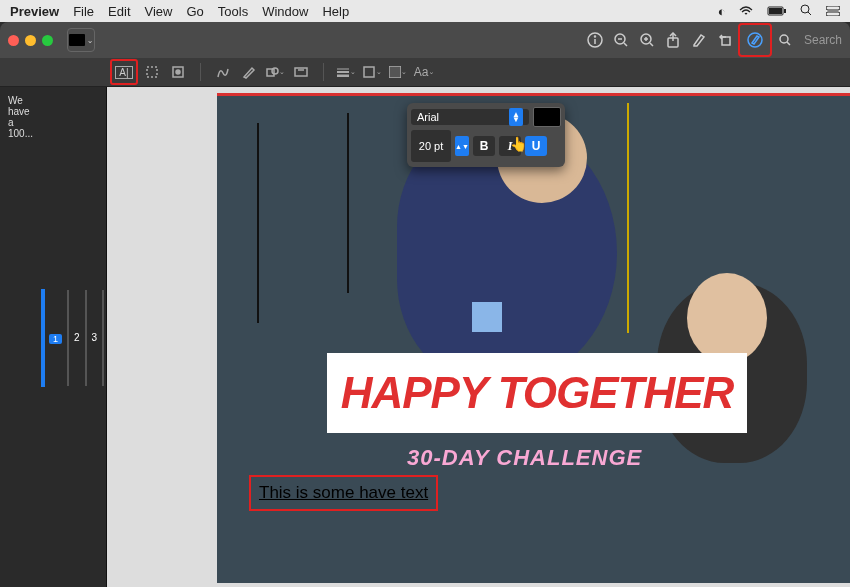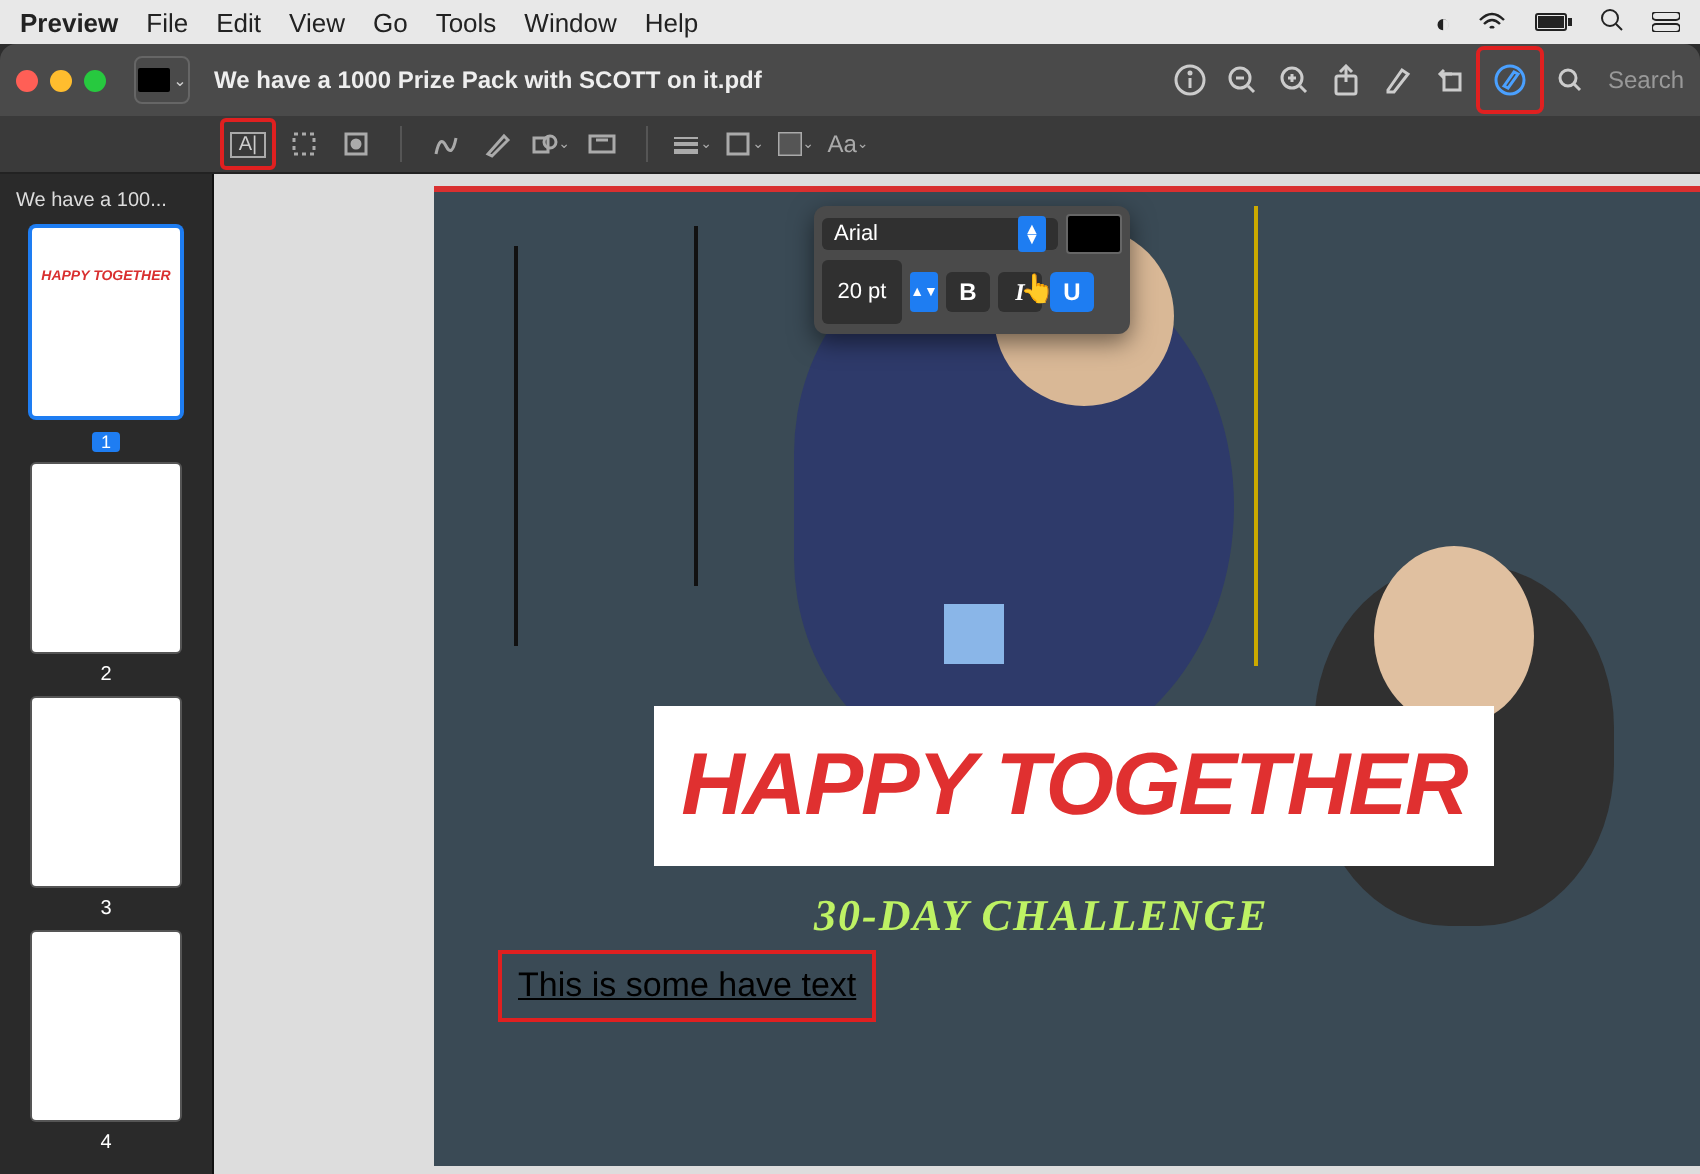--- a/index.html
+++ b/index.html
@@ -20,32 +20,32 @@
 .titlebar .tool{width:26px;height:26px;display:flex;align-items:center;justify-content:center;color:#ccc;font-size:13px}
 .titlebar .tool svg{stroke:#ccc;fill:none;stroke-width:1.5}
 .titlebar .highlight-red{border:2px solid #e02020;border-radius:4px;padding:2px}
 .titlebar .search{margin-left:6px;color:#999;font-size:12px}
 .markup-bar{height:28px;background:#3a3a3a;display:flex;align-items:center;padding-left:110px;gap:2px;border-bottom:1px solid #222}
 .markup-bar .mtool{width:24px;height:22px;display:flex;align-items:center;justify-content:center;color:#aaa;font-size:12px}
 .markup-bar .mtool svg{stroke:#aaa;fill:none;stroke-width:1.5}
 .markup-bar .mtool.highlight-red{border:2px solid #e02020;border-radius:3px}
 .markup-bar .divider{width:1px;height:18px;background:#555;margin:0 8px}
 .content{display:flex;height:calc(100% - 64px)}
-.thumbs{width:98px;background:#2a2a2a;padding:6px 4px;display:flex;flex-direction:column;align-items:center;gap:6px;border-right:1px solid #111}
+.thumbs{width:98px;background:#2a2a2a;padding:6px 4px;display:flex;flex-direction:row;align-items:center;gap:6px;border-right:1px solid #111}
 .sec-title{font-size:10px;color:#ddd;align-self:flex-start;padding:2px 4px}
 .thumb{width:74px;height:94px;background:#fff;border-radius:2px;box-shadow:0 0 0 1px #555;position:relative;overflow:hidden}
 .thumb.selected{box-shadow:0 0 0 2px #1e7df2}
 .thumb-num{font-size:10px;color:#fff;text-align:center}
 .pagenum-badge{display:inline-block;background:#1e7df2;color:#fff;font-size:9px;padding:0 4px;border-radius:2px;margin-top:2px}
 .canvas{flex:1;background:#ddd;position:relative;overflow:hidden}
 .doc-page{position:absolute;left:110px;top:6px;width:640px;height:490px;background:#3a4a55;overflow:hidden}
 .doc-page .redstripe{position:absolute;top:0;left:0;right:0;height:3px;background:#d93030}
 .happy-box{position:absolute;left:110px;top:260px;width:420px;height:80px;background:#fff;display:flex;align-items:center;justify-content:center}
 .happy-text{font-family:Arial,sans-serif;font-weight:800;font-style:italic;font-size:44px;color:#e03030;letter-spacing:-1px}
-.sub-challenge{position:absolute;left:190px;top:352px;font-family:Liberation Serif, serif;font-weight:800;font-style:italic;font-size:22px;color:#bef264;letter-spacing:1px}
+.sub-challenge{position:absolute;left:190px;top:352px;font-family:Liberation Sans, sans-serif;font-weight:800;font-style:italic;font-size:22px;color:#f9a8d4;letter-spacing:1px}
 .gym-shape{position:absolute;border-radius:50%}
 .test-text-box{position:absolute;left:142px;top:388px;border:2px solid #e02020;padding:6px 8px;background:rgba(255,255,255,0)}
 .test-text{font-family:Arial,sans-serif;font-size:17px;color:#000;text-decoration:underline}
 .font-popover{position:absolute;left:407px;top:81px;width:150px;height:56px;background:#4a4a4a;border-radius:6px;box-shadow:0 4px 12px rgba(0,0,0,.5);padding:4px;display:flex;flex-direction:column;gap:3px}
 .font-row{display:flex;gap:4px;align-items:center}
 .font-family-select{flex:1;height:16px;background:#303030;border-radius:3px;display:flex;align-items:center;padding:0 6px;font-size:11px;color:#fff;justify-content:space-between}
 .chev{width:14px;height:18px;background:#1e7df2;border-radius:2px;display:flex;align-items:center;justify-content:center;color:#fff;font-size:8px;flex-direction:column;line-height:5px}
 .color-swatch{width:26px;height:18px;background:#000;border:1px solid #666;border-radius:2px}
 .size-box{width:40px;height:32px;background:#303030;border-radius:3px;display:flex;align-items:center;justify-content:center;font-size:11px;color:#fff}
 .stepper{width:14px;height:20px;background:#1e7df2;border-radius:2px;display:flex;flex-direction:column;align-items:center;justify-content:center;color:#fff;font-size:7px;line-height:7px}
@@ -108,21 +108,20 @@
       <div class="dot green"></div>
     </div>
     <div class="sidebar-btn">
       <svg width="16" height="12" viewBox="0 0 16 12">
           <rect x="0" y="0" width="16" height="12" rx="1"></rect>
           <line x1="5" y1="0" x2="5" y2="12"></line>
         </svg>
       <span style="font-size:8px;margin-left:2px">⌄</span>
     </div>
     <div class="titleblock">
-      <div class="doc-title">We have a 1000 Prize Pack with SCOTT on it.pdf</div>
     </div>
     <div class="tool">
         <svg width="16" height="16" viewBox="0 0 16 16">
           <circle cx="8" cy="8" r="7"></circle>
           <line x1="8" y1="7" x2="8" y2="12"></line>
           <circle cx="8" cy="4.5" r="0.5" fill="#ccc"></circle>
         </svg>
       </div>
     <div class="tool">
         <svg width="16" height="16" viewBox="0 0 16 16">

